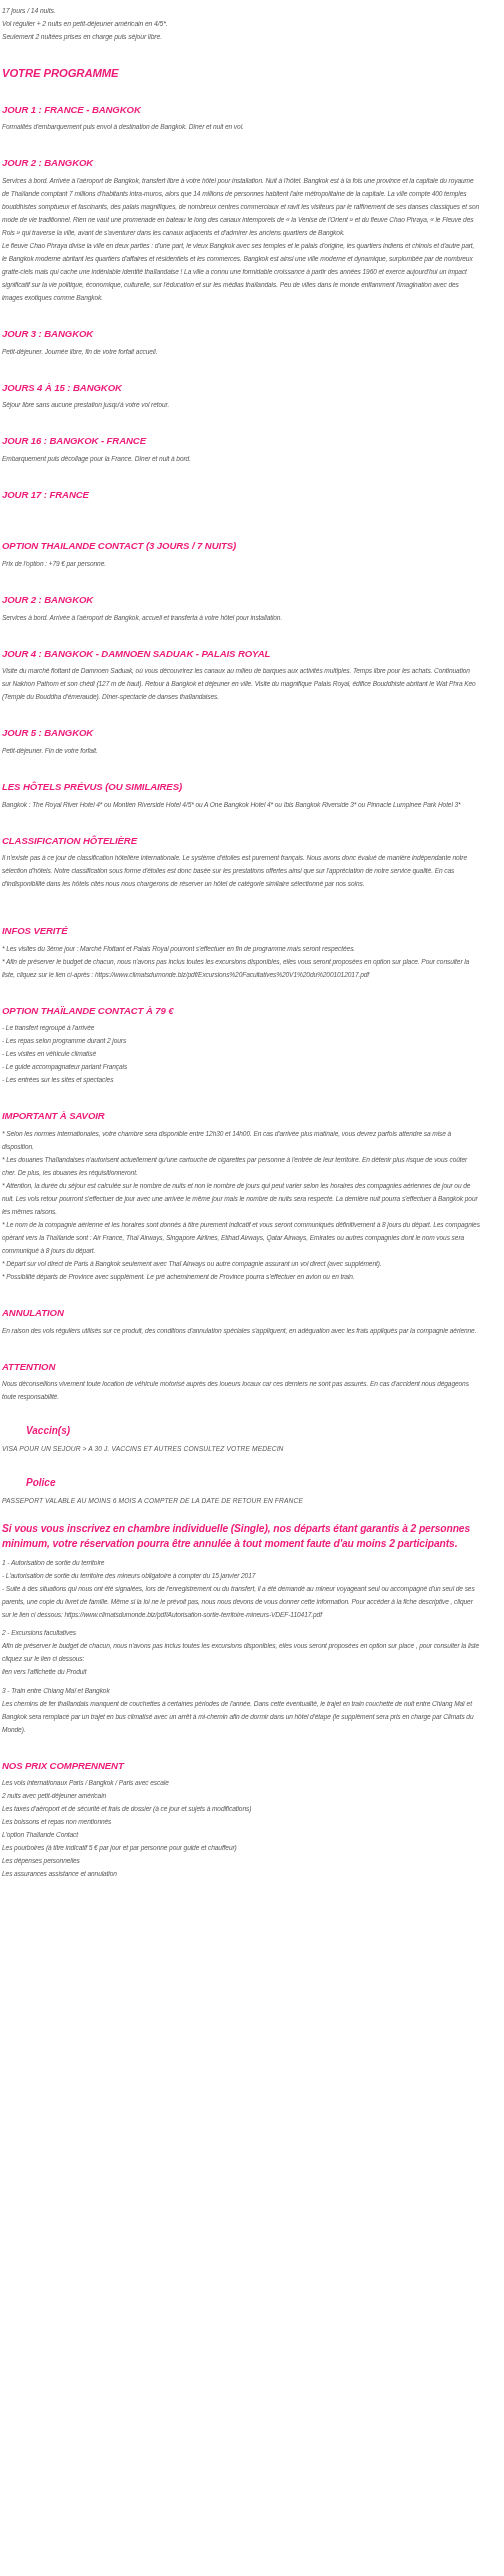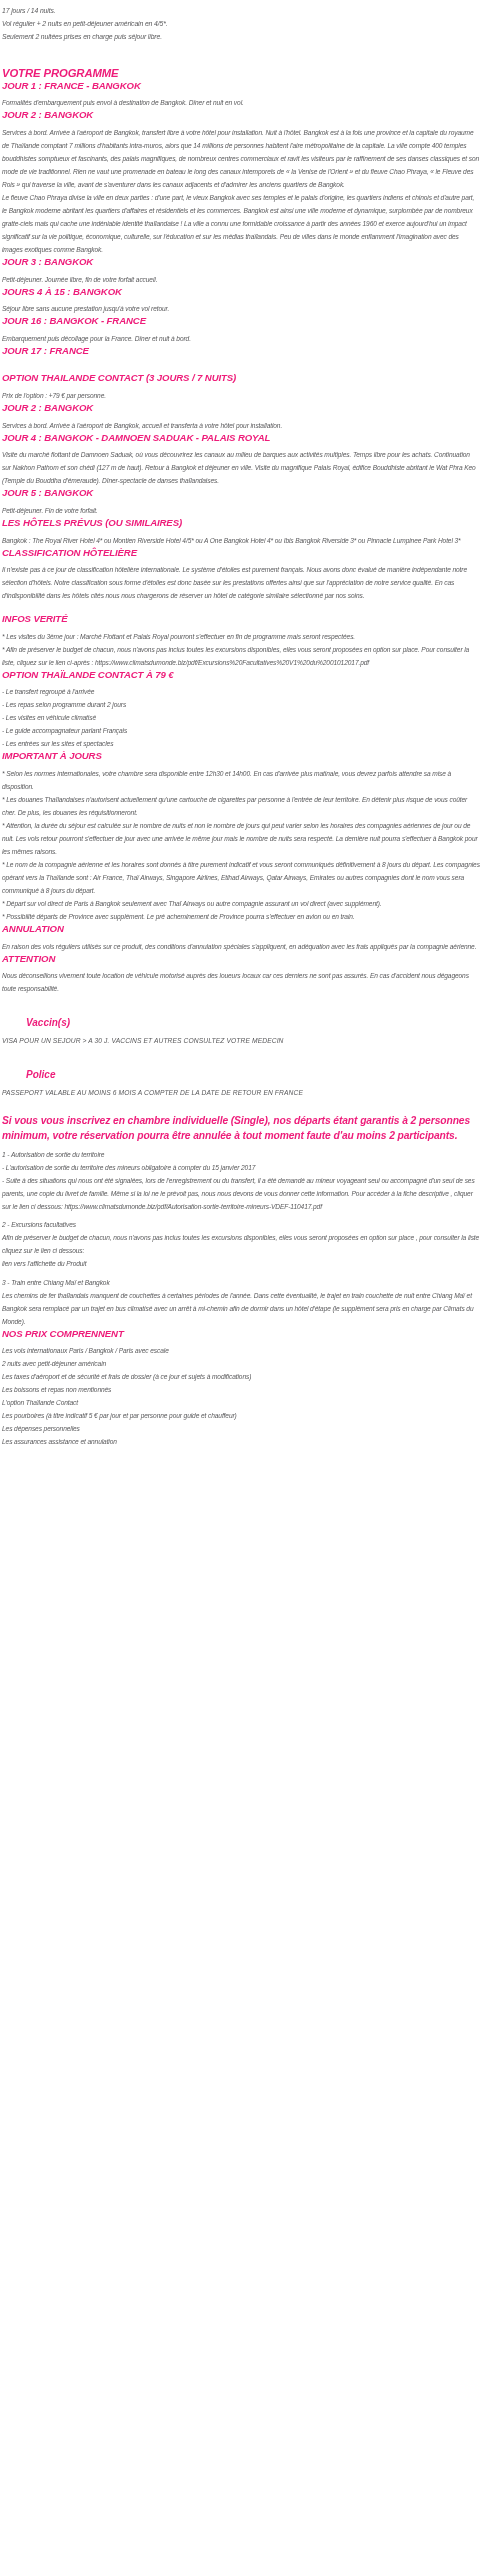--- a/index.html
+++ b/index.html
@@ -39,20 +39,21 @@
     margin-top: 22.6px;
     margin-bottom: 0;
   }
   .sec-title {
     color: #ee1d7a;
     font-weight: bold;
     font-style: italic;
     font-size: 9.6px;
     line-height: 12px;
     letter-spacing: -0.1px;
+    margin-top: 24px;
     margin-bottom: 4.7px;
   }
   .body-text {
     font-style: italic;
     font-size: 6.6px;
     line-height: 13px;
     letter-spacing: -0.1px;
     color: #58585a;
   }
   .list {
@@ -151,21 +152,21 @@
 
   <h2 class="sec-title">OPTION THAÏLANDE CONTACT À 79 €</h2>
   <ul class="list">
     <li>- Le transfert regroupé à l'arrivée</li>
     <li>- Les repas selon programme durant 2 jours</li>
     <li>- Les visites en véhicule climatisé</li>
     <li>- Le guide accompagnateur parlant Français</li>
     <li>- Les entrées sur les sites et spectacles</li>
   </ul>
 
-  <h2 class="sec-title">IMPORTANT À JOURS</h2>
+  <h2 class="sec-title">IMPORTANT À SAVOIR</h2>
   <p class="body-text">* Selon les normes internationales, votre chambre sera disponible entre 12h30 et 14h00. En cas d'arrivée plus matinale, vous devrez parfois attendre sa mise à disposition.</p>
   <p class="body-text">* Les douanes Thaïlandaises n'autorisent actuellement qu'une cartouche de cigarettes par personne à l'entrée de leur territoire. En détenir plus risque de vous coûter cher. De plus, les douanes les réquisitionneront.</p>
   <p class="body-text">* Attention, la durée du séjour est calculée sur le nombre de nuits et non le nombre de jours qui peut varier selon les horaires des compagnies aériennes de jour ou de nuit. Les vols retour pourront s'effectuer de jour avec une arrivée le même jour mais le nombre de nuits sera respecté. La dernière nuit pourra s'effectuer à Bangkok pour les mêmes raisons.</p>
   <p class="body-text">* Le nom de la compagnie aérienne et les horaires sont donnés à titre purement indicatif et vous seront communiqués définitivement à 8 jours du départ. Les compagnies opérant vers la Thaïlande sont : Air France, Thaï Airways, Singapore Airlines, Etihad Airways, Qatar Airways, Emirates ou autres compagnies dont le nom vous sera communiqué à 8 jours du départ.</p>
   <p class="body-text">* Départ sur vol direct de Paris à Bangkok seulement avec Thaï Airways ou autre compagnie assurant un vol direct (avec supplément).</p>
   <p class="body-text">* Possibilité départs de Province avec supplément. Le pré acheminement de Province pourra s'effectuer en avion ou en train.</p>
 
   <h2 class="sec-title">ANNULATION</h2>
   <p class="body-text">En raison des vols réguliers utilisés sur ce produit, des conditions d'annulation spéciales s'appliquent, en adéquation avec les frais appliqués par la compagnie aérienne.</p>
 

